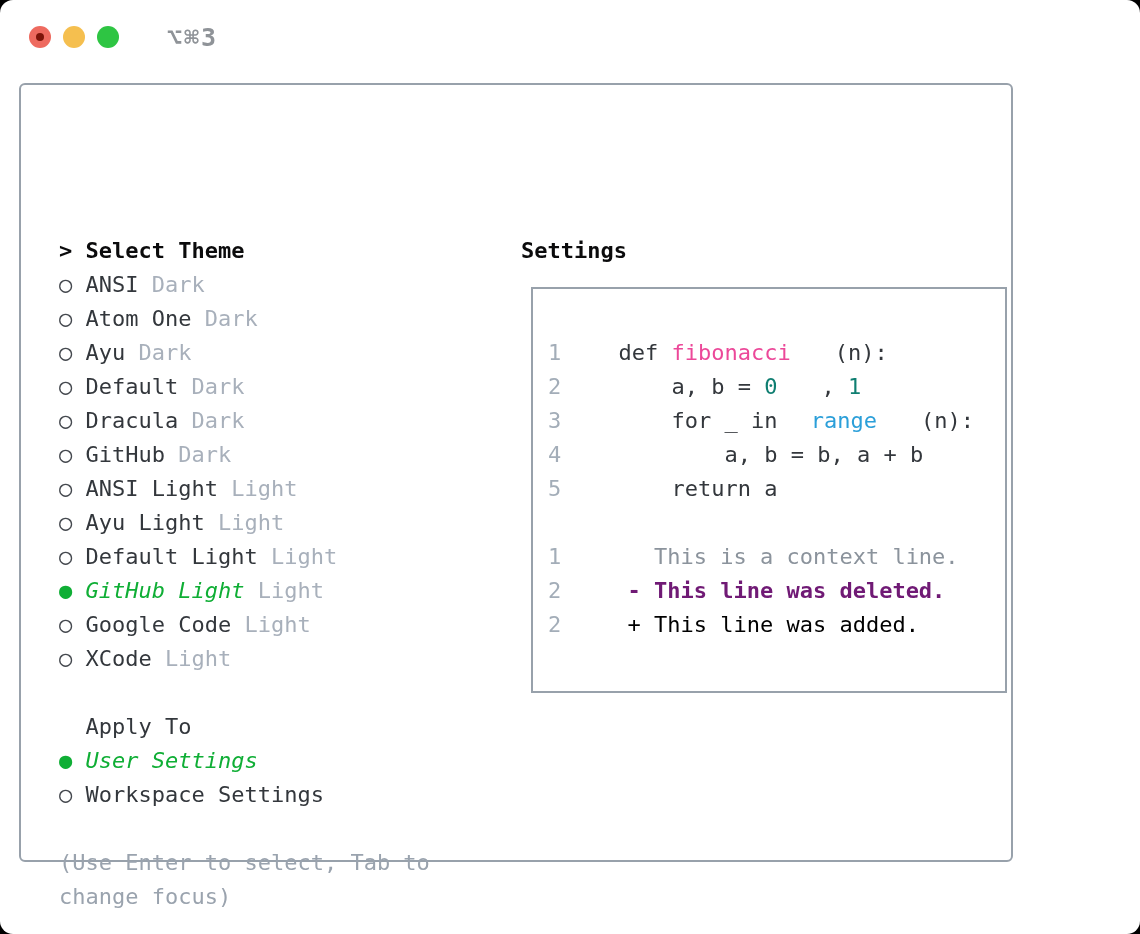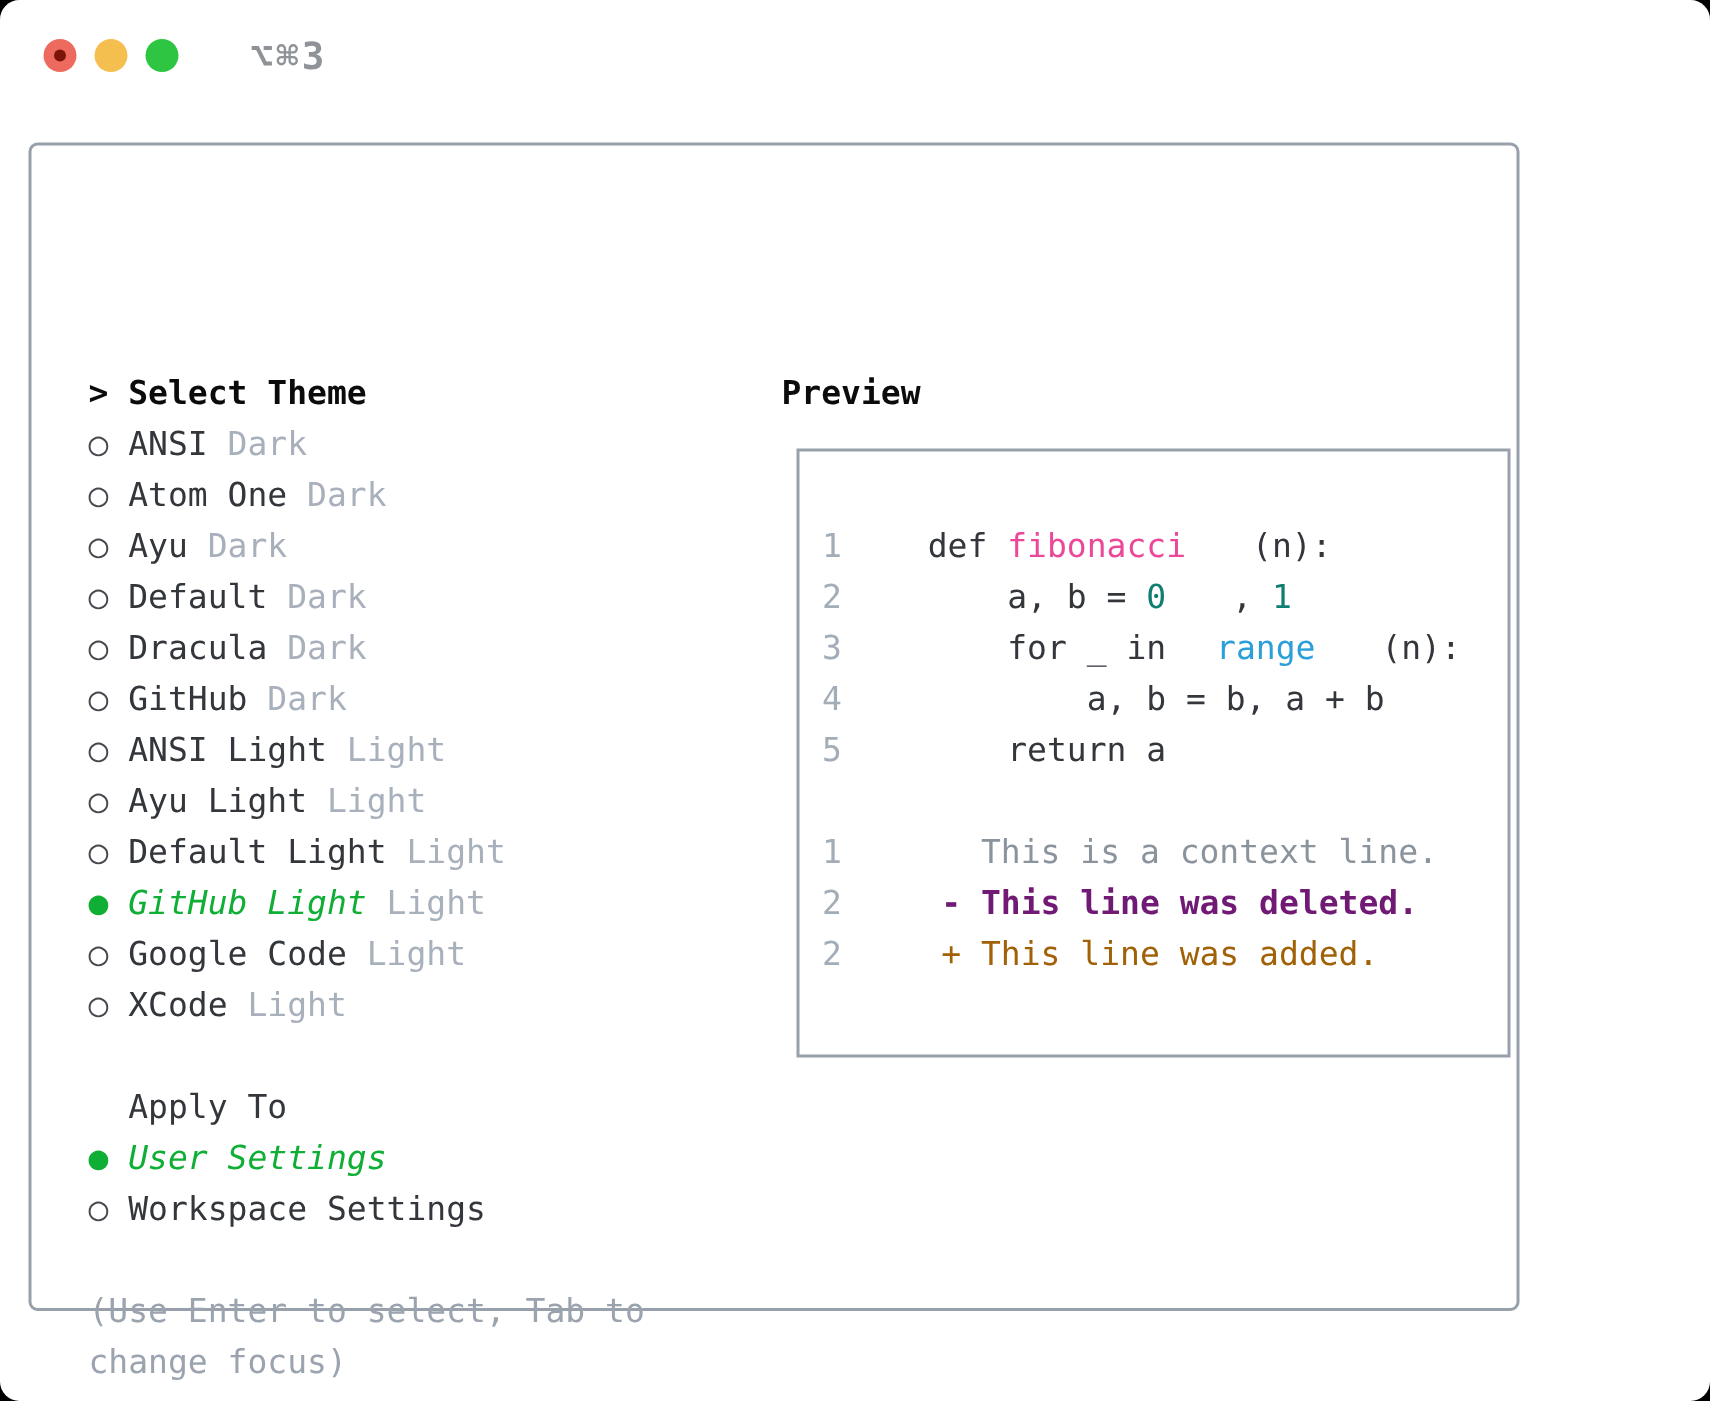--- a/index.html
+++ b/index.html
@@ -9,21 +9,21 @@
 
   
   .tl{position:absolute;top:26px;width:22px;height:22px;border-radius:50%;display:inline-block;}
   .tl-red{left:29px;background:#ee6a5f;}
   .tl-yellow{left:63px;background:#f5bf4f;}
   .tl-green{left:97px;background:#2ec543;}
   .tl-dot{position:absolute;left:7px;top:7px;width:8px;height:8px;border-radius:50%;background:#7d1409;}
   .shortcut{position:absolute;left:167px;top:23px;font-size:25px;font-weight:600;color:#8f9398;letter-spacing:2px;}
 
   
-  .panel{position:absolute;left:19px;top:95px;width:994px;height:779px;box-sizing:border-box;
+  .panel{position:absolute;left:19px;top:83px;width:994px;height:779px;box-sizing:border-box;
          border:2px solid #98a1ab;border-radius:6px;background:#fff;}
 
   
   .left{position:absolute;left:38px;top:149px;font-size:22px;line-height:34px;white-space:pre;}
   .row{height:34px;}
   .hdr{font-weight:bold;color:#0b0b0c;}
   .t-name{color:#33373c;text-align:right;}
   .t-tag{color:#a8b0bb;}
   .radio-off{color:#45494f;}
   .radio-on{color:#0fae35;}
@@ -36,41 +36,41 @@
   .preview-box{position:absolute;left:510px;top:202px;width:476px;height:406px;box-sizing:border-box;
                border:2px solid #98a1ab;background:#fff;}
   .code{position:absolute;left:15px;top:47px;font-size:22px;line-height:34px;white-space:pre;}
   .ln{color:#a3adb8;}
   .c-code{color:#33373c;margin-left:44px;}
   .c-func{color:#ec4899;}
   .c-numlit{color:#0f7e71;}
   .c-builtin{color:#2b9fd9;margin-left:20px;}
   .c-context{color:#8b939c;}
   .c-deleted{color:#701a75;font-weight:bold;}
-  .c-added{color:#a16207;}
+  .c-added{color:#000000;}
 </style>
 </head>
 <body>
 
 <div class="stage">
   <div class="window">
 
     <div>
       <span class="tl tl-red">
         <span class="tl-dot"></span>
       </span>
       <span class="tl tl-yellow"></span>
       <span class="tl tl-green"></span>
       <span class="shortcut">⌥⌘3</span>
     </div>
 
     <div class="panel">
       <div class="left"><div class="row"><span class="hdr">&gt; </span><span class="hdr">Select Theme</span></div><div class="row"><span class="radio-off">○ </span><span class="t-name">ANSI </span><span class="t-tag">Dark</span></div><div class="row"><span class="radio-off">○ </span><span class="t-name">Atom One </span><span class="t-tag">Dark</span></div><div class="row"><span class="radio-off">○ </span><span class="t-name">Ayu </span><span class="t-tag">Dark</span></div><div class="row"><span class="radio-off">○ </span><span class="t-name">Default </span><span class="t-tag">Dark</span></div><div class="row"><span class="radio-off">○ </span><span class="t-name">Dracula </span><span class="t-tag">Dark</span></div><div class="row"><span class="radio-off">○ </span><span class="t-name">GitHub </span><span class="t-tag">Dark</span></div><div class="row"><span class="radio-off">○ </span><span class="t-name">ANSI Light </span><span class="t-tag">Light</span></div><div class="row"><span class="radio-off">○ </span><span class="t-name">Ayu Light </span><span class="t-tag">Light</span></div><div class="row"><span class="radio-off">○ </span><span class="t-name">Default Light </span><span class="t-tag">Light</span></div><div class="row"><span class="radio-on">● </span><span class="sel">GitHub Light </span><span class="t-tag">Light</span></div><div class="row"><span class="radio-off">○ </span><span class="t-name">Google Code </span><span class="t-tag">Light</span></div><div class="row"><span class="radio-off">○ </span><span class="t-name">XCode </span><span class="t-tag">Light</span></div><div class="row"></div><div class="row"><span class="t-name">  Apply To</span></div><div class="row"><span class="radio-on">● </span><span class="sel">User Settings</span></div><div class="row"><span class="radio-off">○ </span><span class="t-name">Workspace Settings</span></div><div class="row"></div><div class="row"><span class="muted">(Use Enter to select, Tab to</span></div><div class="row"><span class="muted">change focus)</span></div></div>
 
-      <div class="preview-header">Preview</div>
+      <div class="preview-header">Settings</div>
 
       <div class="preview-box">
         <div class="code"><div class="row"><span class="ln">1 </span><span class="c-code">def </span><span class="c-func">fibonacci</span><span class="c-code">(n):</span></div><div class="row"><span class="ln">2 </span><span class="c-code">    a, b = </span><span class="c-numlit">0</span><span class="c-code">, </span><span class="c-numlit">1</span></div><div class="row"><span class="ln">3 </span><span class="c-code">    for _ in </span><span class="c-builtin">range</span><span class="c-code">(n):</span></div><div class="row"><span class="ln">4 </span><span class="c-code">        a, b = b, a + b</span></div><div class="row"><span class="ln">5 </span><span class="c-code">    return a</span></div><div class="row"><span class="ln"></span></div><div class="row"><span class="ln">1 </span><span class="c-context">      This is a context line.</span></div><div class="row"><span class="ln">2 </span><span class="c-deleted">    - This line was deleted.</span></div><div class="row"><span class="ln">2 </span><span class="c-added">    + This line was added.</span></div></div>
       </div>
     </div>
 
   </div>
 </div>
 
 </body></html>

